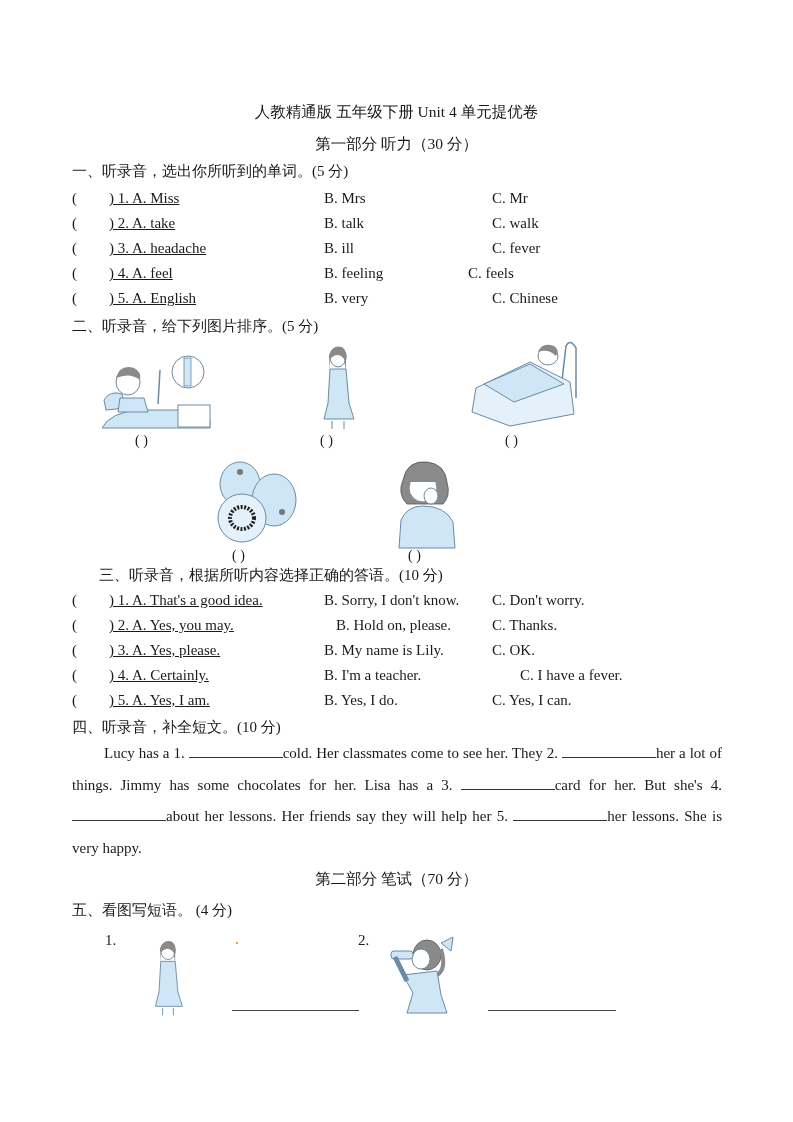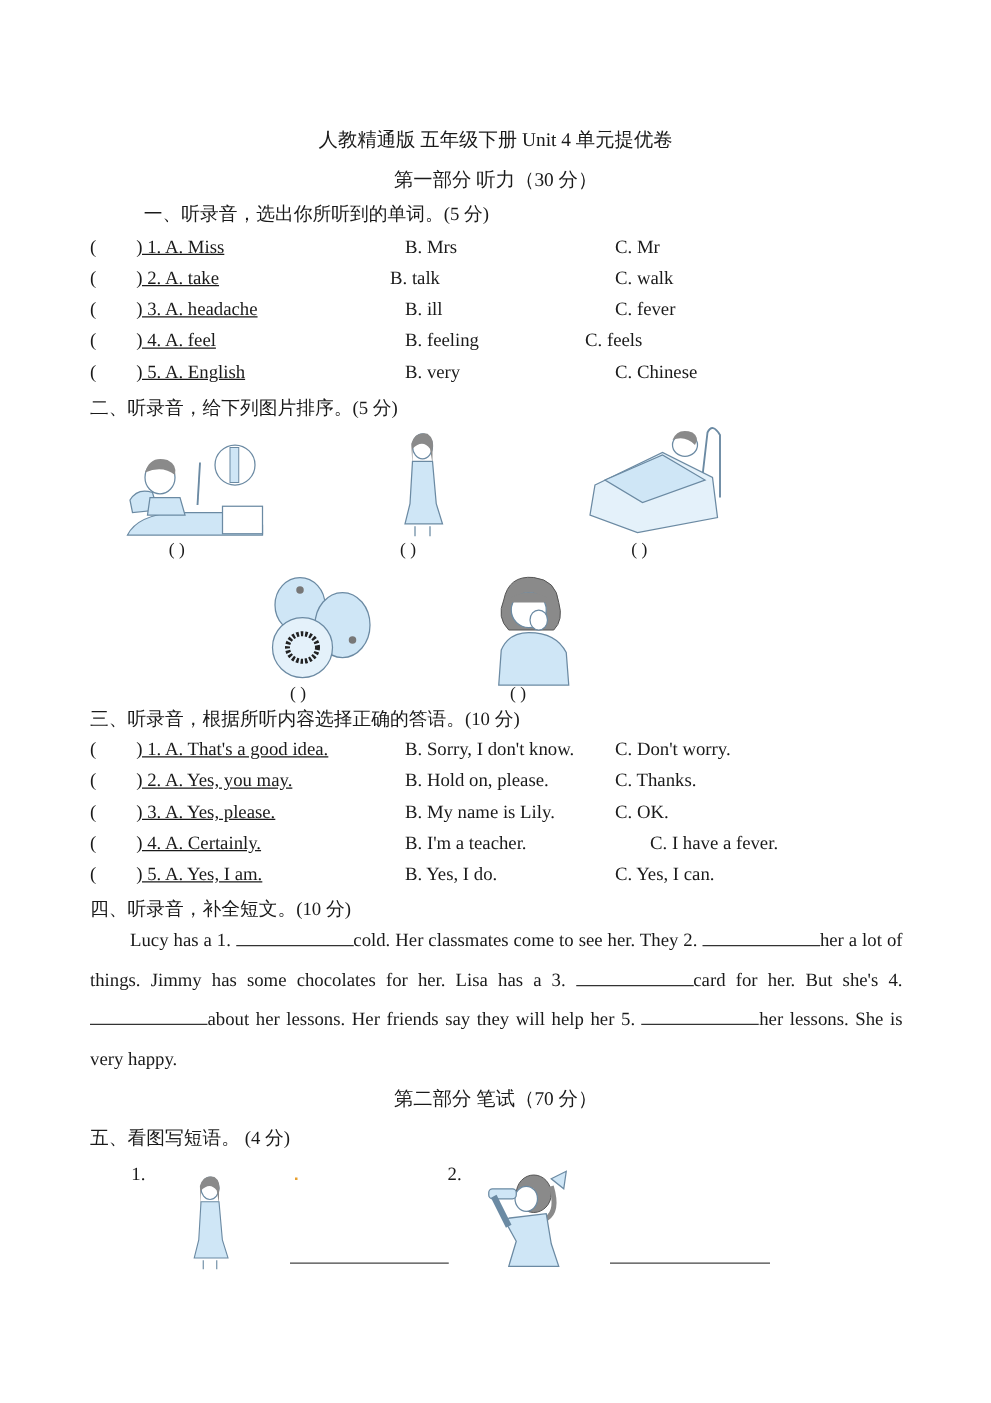--- a/index.html
+++ b/index.html
@@ -21,32 +21,32 @@
   svg { position: absolute; overflow: visible; }
 </style>
 </head>
 <body>
 
 <div class="abs title">
   <span>人教精通版  五年级下册  </span><b>Unit 4</b><span> 单元提优卷</span>
 </div>
 <div class="abs part-title" style="top:134px;">第一部分    听力（30 分）</div>
 
-<div class="abs sec" style="top:162px;margin-left:43px;">一、听录音，选出你所听到的单词。(5 分)</div>
+<div class="abs sec" style="top:162px;">一、听录音，选出你所听到的单词。(5 分)</div>
 
 <div class="abs row" style="top:190px;">
   <span class="paren-l">(</span>
   <span class="num">) 1. A. Miss</span>
   <span style="left:252px">B. Mrs</span>
   <span style="left:420px">C. Mr</span>
 </div>
 <div class="abs row" style="top:215px;">
   <span class="paren-l">(</span>
   <span class="num">) 2. A. take</span>
-  <span style="left:240px">B. talk</span>
+  <span style="left:252px">B. talk</span>
   <span style="left:420px">C. walk</span>
 </div>
 <div class="abs row" style="top:240px;">
   <span class="paren-l">(</span>
   <span class="num">) 3. A. headache</span>
   <span style="left:252px">B. ill</span>
   <span style="left:420px">C. fever</span>
 </div>
 <div class="abs row" style="top:265px;">
   <span class="paren-l">(</span>
@@ -106,32 +106,32 @@
 
 <svg style="left:393px; top:460px;" width="66" height="88" viewBox="0 0 66 88">
   <path d="M10 20 Q14 0 34 2 Q52 4 54 22 Q58 36 50 44 L14 44 Q4 34 10 20 Z" fill="#8a8a8a" stroke="#555" stroke-width="0.8"></path>
   <ellipse cx="30" cy="28" rx="14" ry="14" fill="#fff" stroke="#6b8aa3" stroke-width="1"></ellipse>
   <path d="M16 18 Q30 10 44 18 L44 22 L16 22 Z" fill="#8a8a8a"></path>
   <path d="M6 88 L8 60 Q14 46 30 46 Q52 46 60 62 L62 88 Z" fill="#cfe6f6" stroke="#6b8aa3" stroke-width="1"></path>
   <ellipse cx="38" cy="36" rx="7" ry="8" fill="#fff" stroke="#6b8aa3" stroke-width="1"></ellipse>
 </svg>
 <div class="abs fig-paren" style="left:408px; top:548px;">(      )</div>
 
-<div class="abs sec" style="top:566px;">三、听录音，根据所听内容选择正确的答语。(10 分)</div>
+<div class="abs sec" style="top:566px;margin-left:27px;">三、听录音，根据所听内容选择正确的答语。(10 分)</div>
 
 <div class="abs row" style="top:592px;">
   <span class="paren-l">(</span>
   <span class="num">) 1. A. That's a good idea.</span>
   <span style="left:252px">B. Sorry, I don't know.</span>
   <span style="left:420px">C. Don't worry.</span>
 </div>
 <div class="abs row" style="top:617px;">
   <span class="paren-l">(</span>
   <span class="num">) 2. A. Yes, you may.</span>
-  <span style="left:252px">B. Hold on, please.</span>
+  <span style="left:264px">B. Hold on, please.</span>
   <span style="left:420px">C. Thanks.</span>
 </div>
 <div class="abs row" style="top:642px;">
   <span class="paren-l">(</span>
   <span class="num">) 3. A. Yes, please.</span>
   <span style="left:252px">B. My name is Lily.</span>
   <span style="left:420px">C. OK.</span>
 </div>
 <div class="abs row" style="top:667px;">
   <span class="paren-l">(</span>

